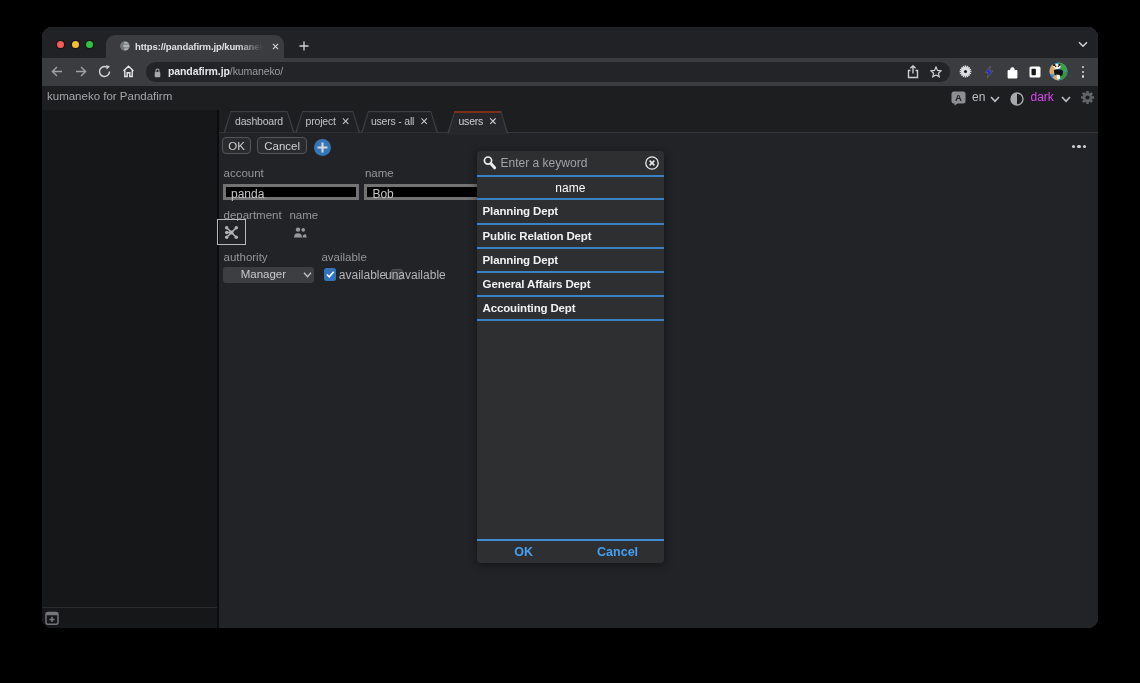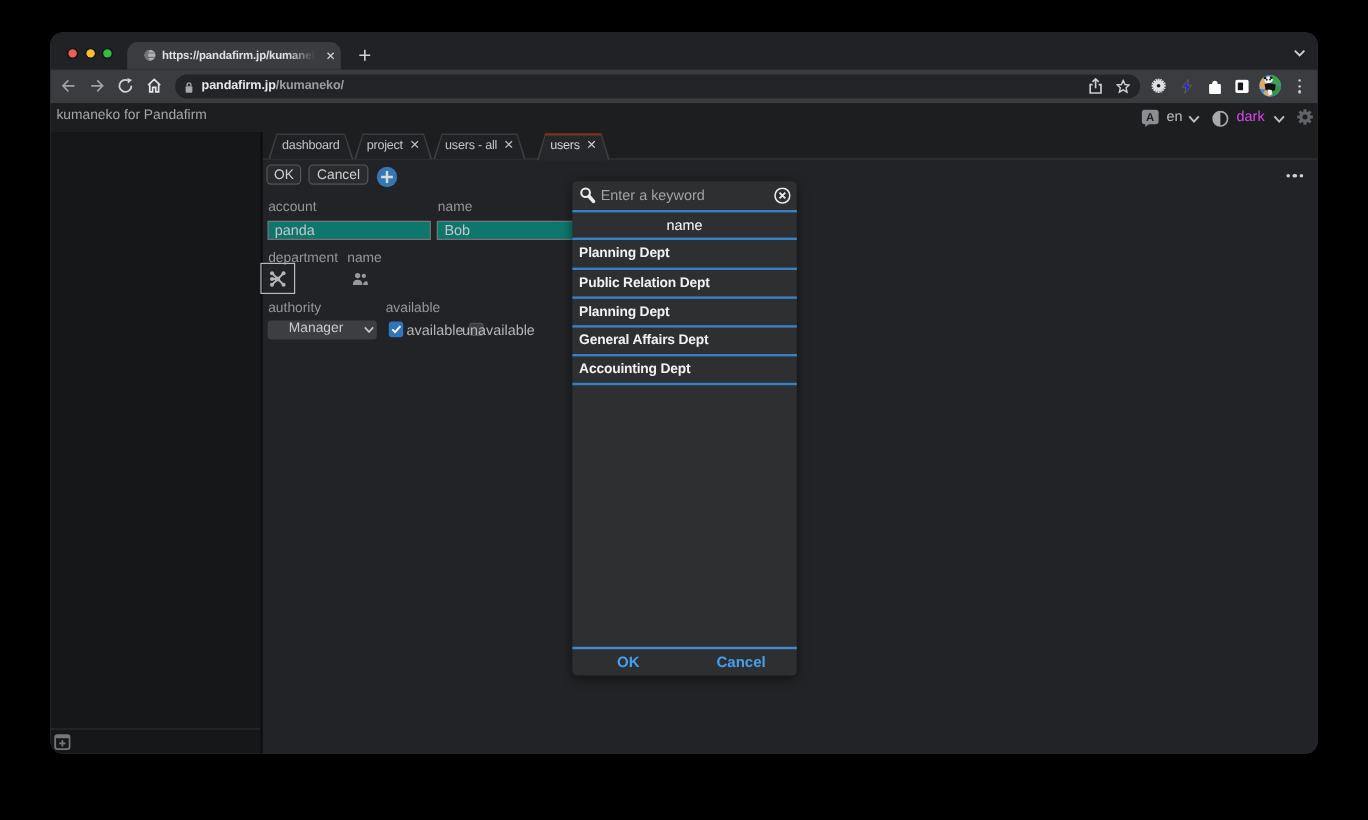--- a/index.html
+++ b/index.html
@@ -15,21 +15,21 @@
   .tabx .tb{position:absolute;inset:0;
     clip-path:polygon(7px 0,calc(100% - 7px) 0,100% 100%,0 100%);
     background:#3e3e42;}
   .tabx .ti{position:absolute;inset:0;
     clip-path:polygon(7.6px 1.2px,calc(100% - 7.6px) 1.2px,calc(100% - 1.6px) 100%,1.6px 100%);}
   .tabx span{position:absolute;left:0;right:0;top:0;height:21.5px;line-height:21.5px;
     text-align:center;font-size:10.5px;letter-spacing:-0.2px;color:#c3c3c7;}
   .btn{height:17px;line-height:16px;text-align:center;font-size:11.5px;color:#cfcfd3;
     background:#2a2b2d;border:1px solid #55565a;border-radius:4px;box-sizing:border-box;}
   .lbl{font-size:11.5px;color:#96969b;line-height:13px;text-align:right;}
-  .inp{height:16px;line-height:15px;background:#0f766e;border:1px solid #737373;
+  .inp{height:16px;line-height:15px;background:#000000;border:3px solid #737373;
     box-sizing:border-box;font-size:12px;color:#c4c4c8;padding-left:5px;}
   .prow{height:22.15px;line-height:22.6px;padding-left:6px;font-size:11.5px;font-weight:600;letter-spacing:-0.15px;
     color:#f2f2f4;border-bottom:2px solid #3b7fc4;}
   .pbtn{top:0;height:22px;line-height:22px;text-align:center;font-size:12.5px;
     font-weight:700;color:#45a0ef;}
 </style>
 </head>
 <body>
 <div id="win">
 
@@ -93,21 +93,21 @@
   </div>
 
   <div class="abs" style="left:104px;top:35px;width:804px;height:19.5px;border-radius:9.75px;background:#232427;"></div>
 
   <div class="abs" style="left:111.5px;top:40.5px;">
     <svg width="7" height="10" viewBox="0 0 10 14">
       <rect x="1" y="5.5" width="8" height="7.5" rx="1.2" fill="#a7a7ac"></rect>
       <path d="M2.8 5.5 V3.5 A2.2 2.2 0 0 1 7.2 3.5 V5.5" stroke="#a7a7ac" stroke-width="1.6" fill="none"></path>
     </svg>
   </div>
-  <div class="abs" style="left:126px;top:35px;height:19.5px;line-height:19.5px;font-size:10.5px;font-weight:700;color:#e6e7e9;letter-spacing:-0.1px;">pandafirm.jp<span style="font-weight:700;color:#9b9ba0;">/kumaneko/</span></div>
+  <div class="abs" style="left:126px;top:35px;height:19.5px;line-height:19.5px;font-size:10.5px;font-weight:700;color:#e6e7e9;letter-spacing:-0.1px;">pandafirm.jp<span style="font-weight:400;color:#9b9ba0;">/kumaneko/</span></div>
 
   <div class="abs" style="left:864.5px;top:38px;">
     <svg width="12" height="14" viewBox="0 0 12 14">
       <path d="M6 1 V8.5 M3.4 3.2 L6 .8 L8.6 3.2" stroke="#cbcdd1" stroke-width="1.4" fill="none"></path>
       <path d="M3.5 5.5 H1.5 V12.5 H10.5 V5.5 H8.5" stroke="#cbcdd1" stroke-width="1.4" fill="none"></path>
     </svg>
   </div>
 
   <div class="abs" style="left:888px;top:38.5px;">
     <svg width="12" height="12" viewBox="0 0 12 12">

